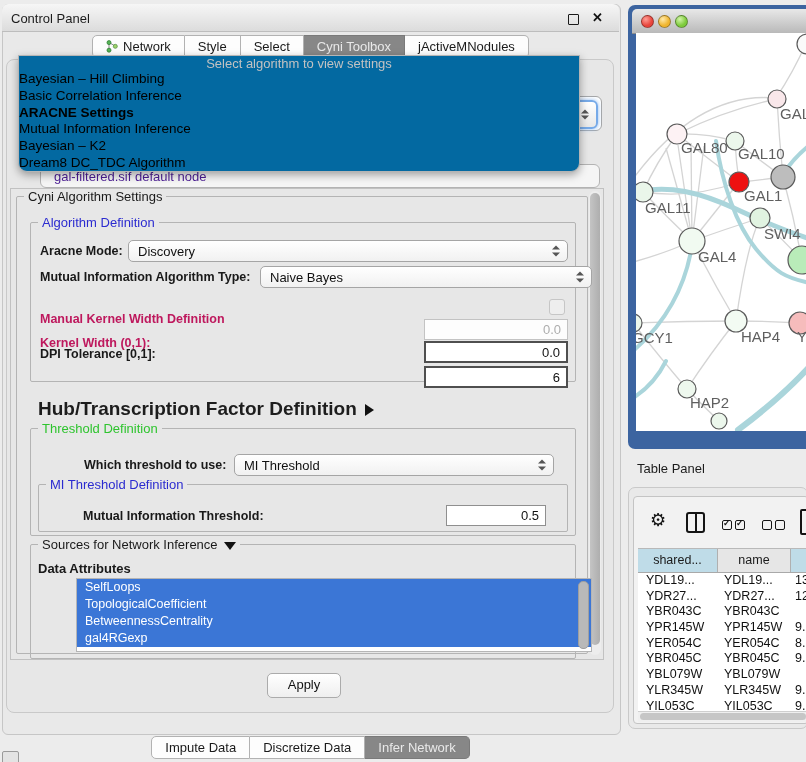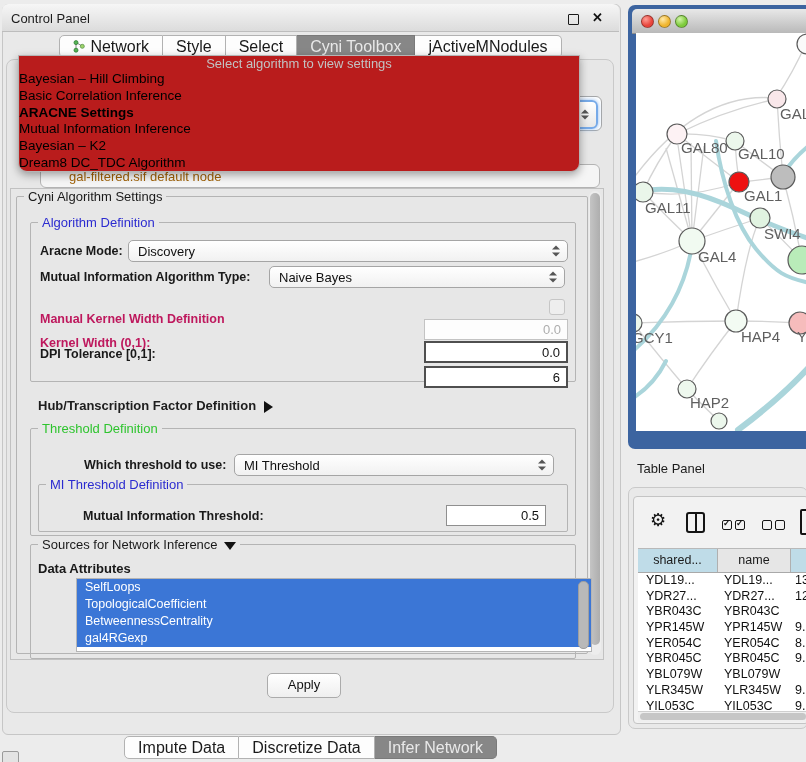--- a/index.html
+++ b/index.html
@@ -10,32 +10,32 @@
   .cp{left:2px;top:4px;width:617px;height:729px;background:#e9e9e9;border:1px solid #c6c6c6;border-radius:6px;}
   .cp-titlebar{left:2px;top:4px;width:617px;height:27px;background:linear-gradient(#f6f6f6,#dcdcdc);border-bottom:1px solid #bdbdbd;border-radius:6px 6px 0 0;}
   .cp-title{position:absolute;left:9px;top:7px;font-size:13px;color:#1c1c1c;}
   .float-btn{position:absolute;right:40px;top:10px;width:9px;height:9px;border:1.6px solid #1a1a1a;border-radius:1px;}
   .close-btn{position:absolute;right:16px;top:6px;font-size:13px;font-weight:bold;color:#111;cursor:default;}
 
   
   .tabstrip{display:flex;justify-content:center;align-items:stretch;}
   .tabstrip.top{left:2px;top:35px;width:617px;height:23px;}
   .tabstrip.bottom{left:2px;top:736px;width:617px;height:23px;}
-  .tab{display:flex;align-items:center;gap:5px;padding:0 13px;background:#fdfdfd;border:1px solid #b2b2b2;border-left:none;font-size:16px;color:#1a1a1a;line-height:22px;}
+  .tab{display:flex;align-items:center;gap:5px;padding:0 13px;background:#fdfdfd;border:1px solid #b2b2b2;border-left:none;font-size:13px;color:#1a1a1a;line-height:22px;}
   .tab:first-child{border-left:1px solid #b2b2b2;border-radius:5px 0 0 5px;}
   .tab:last-child{border-radius:0 5px 5px 0;}
   .tab.active{background:#878787;color:#e9e9e9;border-color:#7a7a7a;}
 
   
   .content-panel{left:6px;top:59px;width:606px;height:652px;background:#e7e7e7;border:1px solid #c9c9c9;border-radius:8px;z-index:2;}
 
   
   .bg-combo-top{left:430px;top:96px;width:170px;height:33px;background:#fff;border:1px solid #a6a6a6;border-radius:6px;z-index:3;}
   .spin-focus{position:absolute;right:3px;top:3px;width:21px;height:25px;border:2px solid #77aae8;border-radius:6px;box-shadow:0 0 4px #8db9ee;background:linear-gradient(#fff,#e8e8e8);}
-  .bg-combo-bottom{left:40px;top:164px;width:560px;height:24px;background:#f5f5f5;border:1px solid #b3b3b3;border-radius:6px;z-index:3;font-size:13px;color:#a16207;line-height:24px;padding-left:28px;box-sizing:border-box;}
+  .bg-combo-bottom{left:40px;top:164px;width:560px;height:24px;background:#f5f5f5;border:1px solid #b3b3b3;border-radius:6px;z-index:3;font-size:13px;color:#4c1d95;line-height:24px;padding-left:13px;box-sizing:border-box;}
 
   
   .scrollpane{left:10px;top:188px;width:592px;height:470px;background:#e7e7e7;border:1px solid #c1c1c1;z-index:4;}
   .v-scrollbar{left:589px;top:191px;width:12px;height:464px;background:#ededed;border-radius:6px;z-index:6;}
   .v-thumb{position:absolute;left:1px;top:2px;width:10px;height:452px;background:linear-gradient(90deg,#c4c4c4,#aeaeae);border-radius:6px;}
 
   
   .groupbox{border:1px solid #b4b4b4;border-radius:2px;z-index:5;}
   .gb-label{position:absolute;top:-8px;left:7px;background:#e7e7e7;padding:0 4px;font-size:13px;white-space:nowrap;z-index:6;}
   .lbl-black{color:#1a1a1a;} .lbl-blue{color:#2b2bd0;} .lbl-green{color:#2ec42e;}
@@ -60,21 +60,21 @@
 
   
   .attr-list{left:42px;top:578px;width:514px;height:72px;background:#fff;border:1px solid #b5b5b5;overflow:hidden;z-index:6;margin-left:34px;}
   .attr-item{height:17px;line-height:17px;background:#3b76d6;color:#fff;font-size:12.5px;padding-left:8px;}
   .attr-scroll{position:absolute;right:2px;top:2px;width:9px;height:66px;background:#b9b9b9;border:1px solid #9f9f9f;border-radius:5px;}
 
   
   .apply-btn{left:267px;top:673px;width:72px;height:23px;background:linear-gradient(#ffffff,#efefef);border:1px solid #ababab;border-radius:5px;font-size:13px;color:#111;text-align:center;line-height:22px;z-index:6;}
 
   
-  .dd-overlay{left:18px;top:55px;width:562px;height:117px;background:#b91c1c;border:1px solid #b5b5b5;border-radius:0 0 9px 9px;box-shadow:0 3px 9px rgba(0,0,0,0.35);z-index:10;box-sizing:border-box;}
+  .dd-overlay{left:18px;top:55px;width:562px;height:117px;background:#0369a1;border:1px solid #b5b5b5;border-radius:0 0 9px 9px;box-shadow:0 3px 9px rgba(0,0,0,0.35);z-index:10;box-sizing:border-box;}
   .dd-placeholder{height:14px;line-height:14px;text-align:center;color:#c2c2c2;font-size:13px;margin-top:1px;}
   .dd-item{height:16.8px;line-height:16.8px;font-size:13.5px;color:#000;white-space:nowrap;}
   .dd-item.bold{font-weight:bold;}
 
   
   .corner-icon{left:2px;top:751px;width:15px;height:11px;background:#e3e3e3;border:1px solid #9a9a9a;border-radius:2px;}
 
   
   .divider-arrow{left:606px;top:370px;width:0;height:0;border-top:4px solid transparent;border-bottom:4px solid transparent;border-right:6px solid #6f6f6f;}
 
@@ -176,21 +176,21 @@
     <span class="gb-label lbl-blue">Algorithm Definition</span>
   </div>
 
   <div class="abs flabel" style="left:40px;top:240px;">Aracne Mode:</div>
   <div class="abs combo" style="left:128px;top:240px;width:440px;">
     <span>Discovery</span>
     <span class="spn"></span>
   </div>
 
   <div class="abs flabel" style="left:40px;top:266px;">Mutual Information Algorithm Type:</div>
-  <div class="abs combo" style="left:269px;top:266px;width:296px;">
+  <div class="abs combo" style="left:260px;top:266px;width:332px;">
     <span>Naive Bayes</span>
     <span class="spn"></span>
   </div>
 
   <div class="abs flabel disabled" style="left:40px;top:296px;">Manual Kernel Width Definition</div>
   <div class="abs checkbox" style="left:549px;top:299px;"></div>
 
   <div class="abs flabel disabled" style="left:40px;top:320px;">Kernel Width (0,1):</div>
   <div class="abs tinput light" style="left:424px;top:319px;width:144px;height:21px;">
     <span>0.0</span>
@@ -198,21 +198,21 @@
 
   <div class="abs flabel" style="left:40px;top:343px;">DPI Tolerance [0,1]:</div>
   <div class="abs tinput dark" style="left:424px;top:341px;width:144px;height:22px;">
     <span>0.0</span>
   </div>
 
   <div class="abs tinput dark" style="left:424px;top:366px;width:144px;height:22px;">
     <span>6</span>
   </div>
 
-  <div class="abs" style="left:38px;top:398px;z-index:6;font-size:13px;font-weight:600;color:#1d1d1d;">
+  <div class="abs" style="left:38px;top:398px;z-index:6;font-size:19px;font-weight:600;color:#1d1d1d;">
     <span>Hub/Transcription Factor Definition</span><span class="arrow-right"></span>
   </div>
 
   <div class="abs groupbox" style="left:30px;top:428px;width:544px;height:106px;">
     <span class="gb-label lbl-green">Threshold Definition</span>
   </div>
 
   <div class="abs flabel" style="left:84px;top:454px;">Which threshold to use:</div>
   <div class="abs combo" style="left:234px;top:454px;width:320px;">
     <span>MI Threshold</span>

